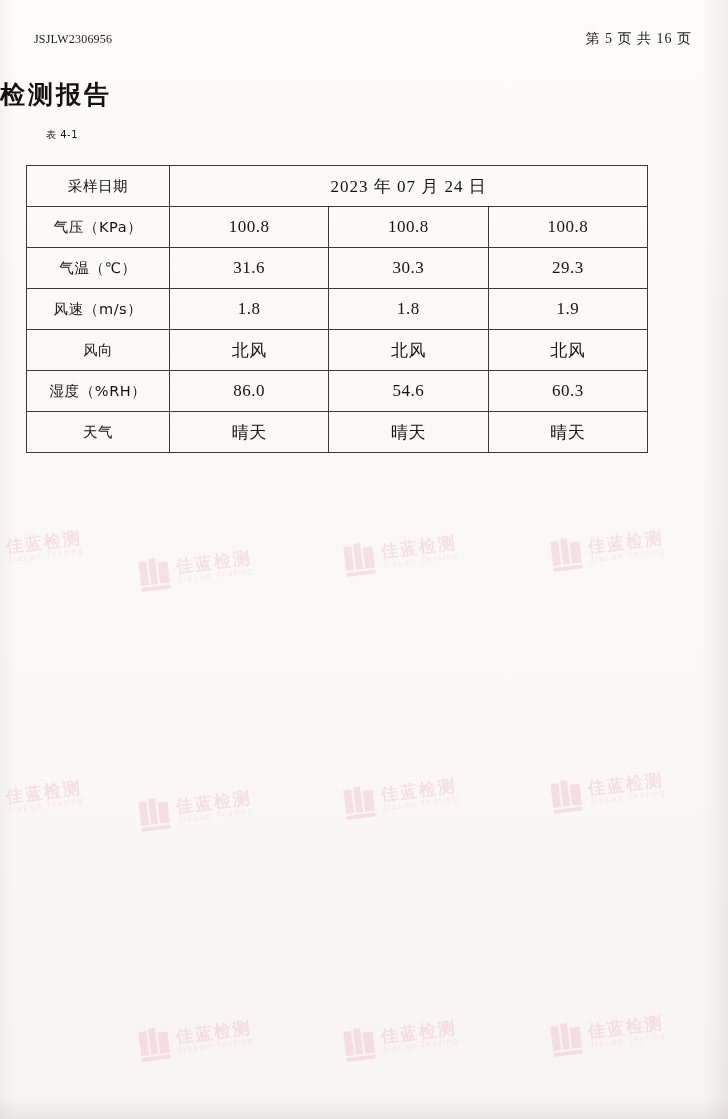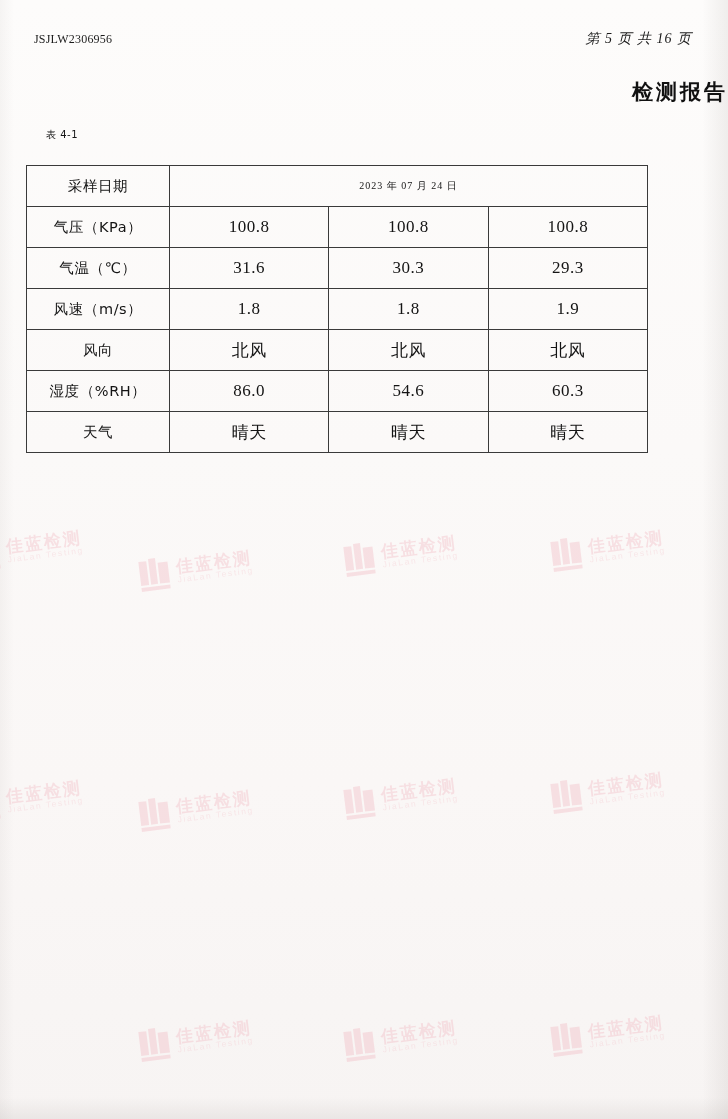--- a/index.html
+++ b/index.html
@@ -56,33 +56,32 @@
   .doc-code {
     font-family: "Liberation Serif", serif;
     font-size: 12px;
     color: #1b1b1b;
   }
   .page-no {
     font-family: "Liberation Serif", serif;
     font-size: 14px;
     color: #1b1b1b;
     letter-spacing: 1px;
-    font-style: italic;
   }
 
   
   .doc-title {
     position: absolute;
     top: 78px;
     left: 0;
     right: 0;
-    text-align: right;
+    text-align: left;
     font-family: "DejaVu Sans", "Liberation Sans", sans-serif;
     font-weight: bold;
-    font-size: 21px;
+    font-size: 25px;
     letter-spacing: 3px;
     color: #111;
   }
 
   
   .caption-row {
     position: absolute;
     top: 128px;
     left: 34px;
     right: 36px;
@@ -132,21 +131,21 @@
     font-family: "DejaVu Sans", "Liberation Sans", sans-serif;
     color: #141414;
     letter-spacing: 0.6px;
     padding: 0 2px;
   }
   table.meteo td.label {
     width: 138px;
   }
   table.meteo td.date-cell {
     font-family: "Liberation Serif", serif;
-    font-size: 10px;
+    font-size: 17px;
     letter-spacing: 1px;
   }
   table.meteo td.num {
     font-family: "Liberation Serif", serif;
     font-size: 17px;
     letter-spacing: 0.5px;
   }
 
   
   .watermarks {

